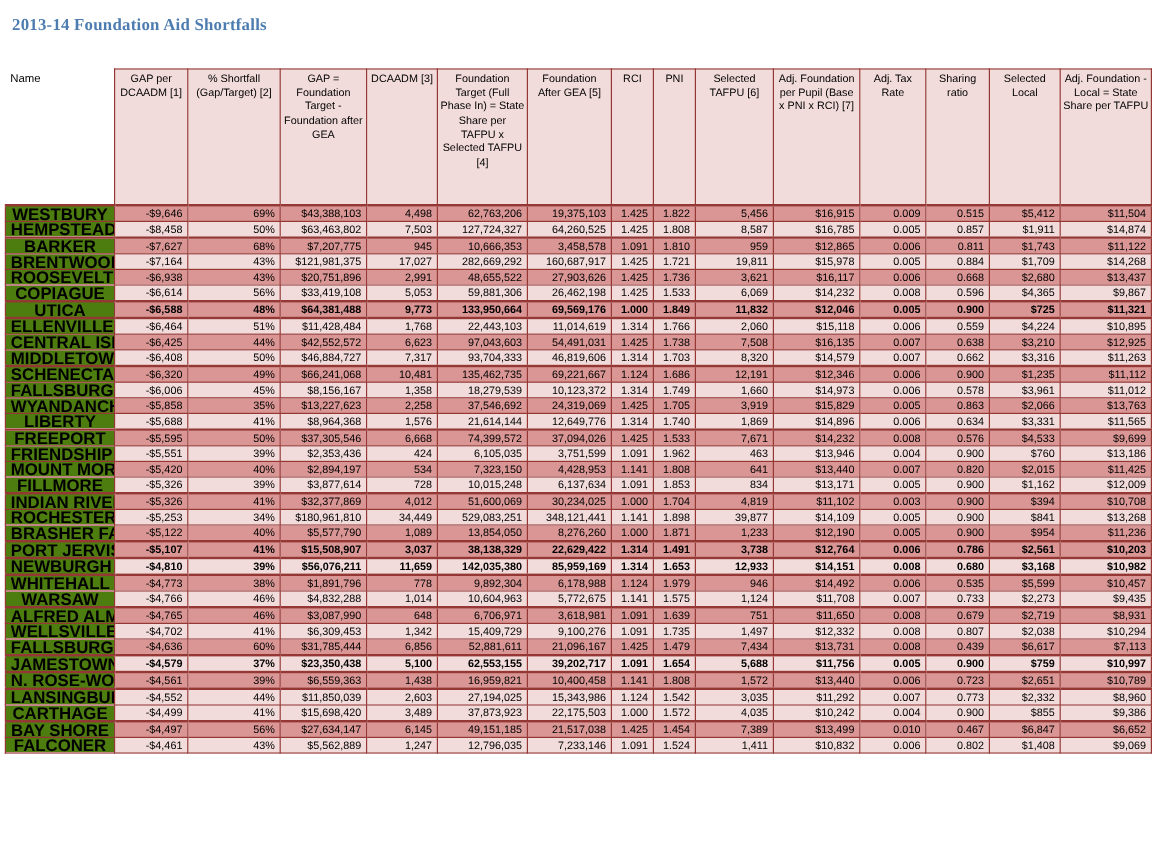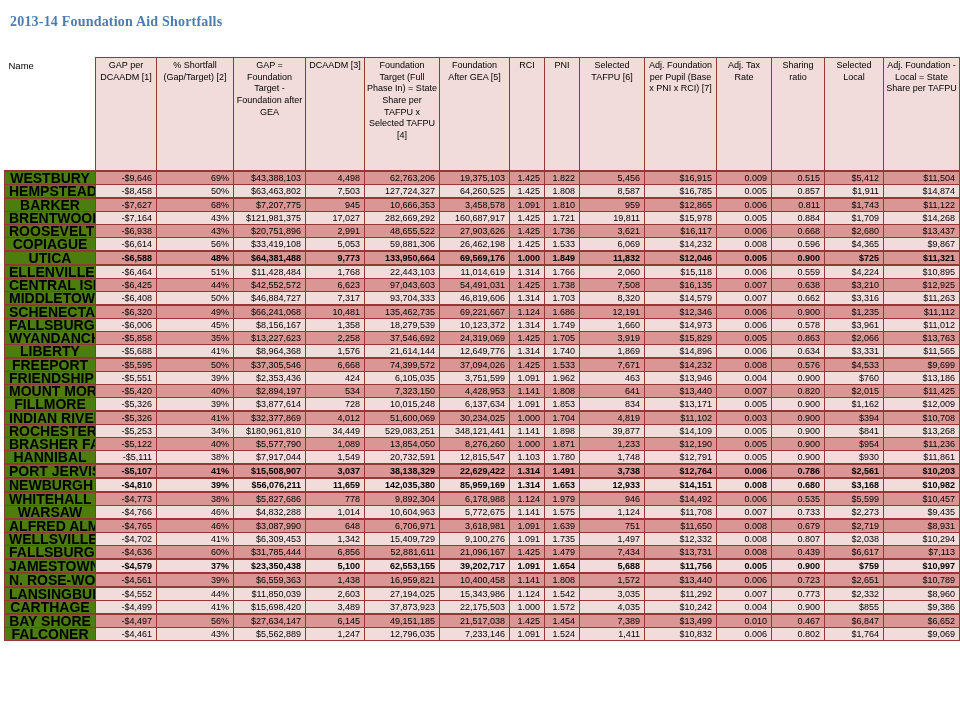--- a/index.html
+++ b/index.html
@@ -481,37 +481,20 @@
         <td>8,276,260</td>
         <td>1.000</td>
         <td>1.871</td>
         <td>1,233</td>
         <td>$12,190</td>
         <td>0.005</td>
         <td>0.900</td>
         <td>$954</td>
         <td>$11,236</td>
       </tr>
-      <tr class="light">
-        <td class="name-cell">HANNIBAL</td>
-        <td>-$5,111</td>
-        <td>38%</td>
-        <td>$7,917,044</td>
-        <td>1,549</td>
-        <td>20,732,591</td>
-        <td>12,815,547</td>
-        <td>1.103</td>
-        <td>1.780</td>
-        <td>1,748</td>
-        <td>$12,791</td>
-        <td>0.005</td>
-        <td>0.900</td>
-        <td>$930</td>
-        <td>$11,861</td>
-      </tr>
       <tr class="dark bold">
         <td class="name-cell">PORT JERVIS</td>
         <td>-$5,107</td>
         <td>41%</td>
         <td>$15,508,907</td>
         <td>3,037</td>
         <td>38,138,329</td>
         <td>22,629,422</td>
         <td>1.314</td>
         <td>1.491</td>
@@ -536,21 +519,21 @@
         <td>$14,151</td>
         <td>0.008</td>
         <td>0.680</td>
         <td>$3,168</td>
         <td>$10,982</td>
       </tr>
       <tr class="dark thick">
         <td class="name-cell">WHITEHALL</td>
         <td>-$4,773</td>
         <td>38%</td>
-        <td>$5,827,686</td>
+        <td>$1,891,796</td>
         <td>778</td>
         <td>9,892,304</td>
         <td>6,178,988</td>
         <td>1.124</td>
         <td>1.979</td>
         <td>946</td>
         <td>$14,492</td>
         <td>0.006</td>
         <td>0.535</td>
         <td>$5,599</td>
@@ -716,17 +699,17 @@
         <td>$5,562,889</td>
         <td>1,247</td>
         <td>12,796,035</td>
         <td>7,233,146</td>
         <td>1.091</td>
         <td>1.524</td>
         <td>1,411</td>
         <td>$10,832</td>
         <td>0.006</td>
         <td>0.802</td>
-        <td>$1,764</td>
+        <td>$1,408</td>
         <td>$9,069</td>
       </tr>
     </tbody>
 </table>
 
 </body></html>

